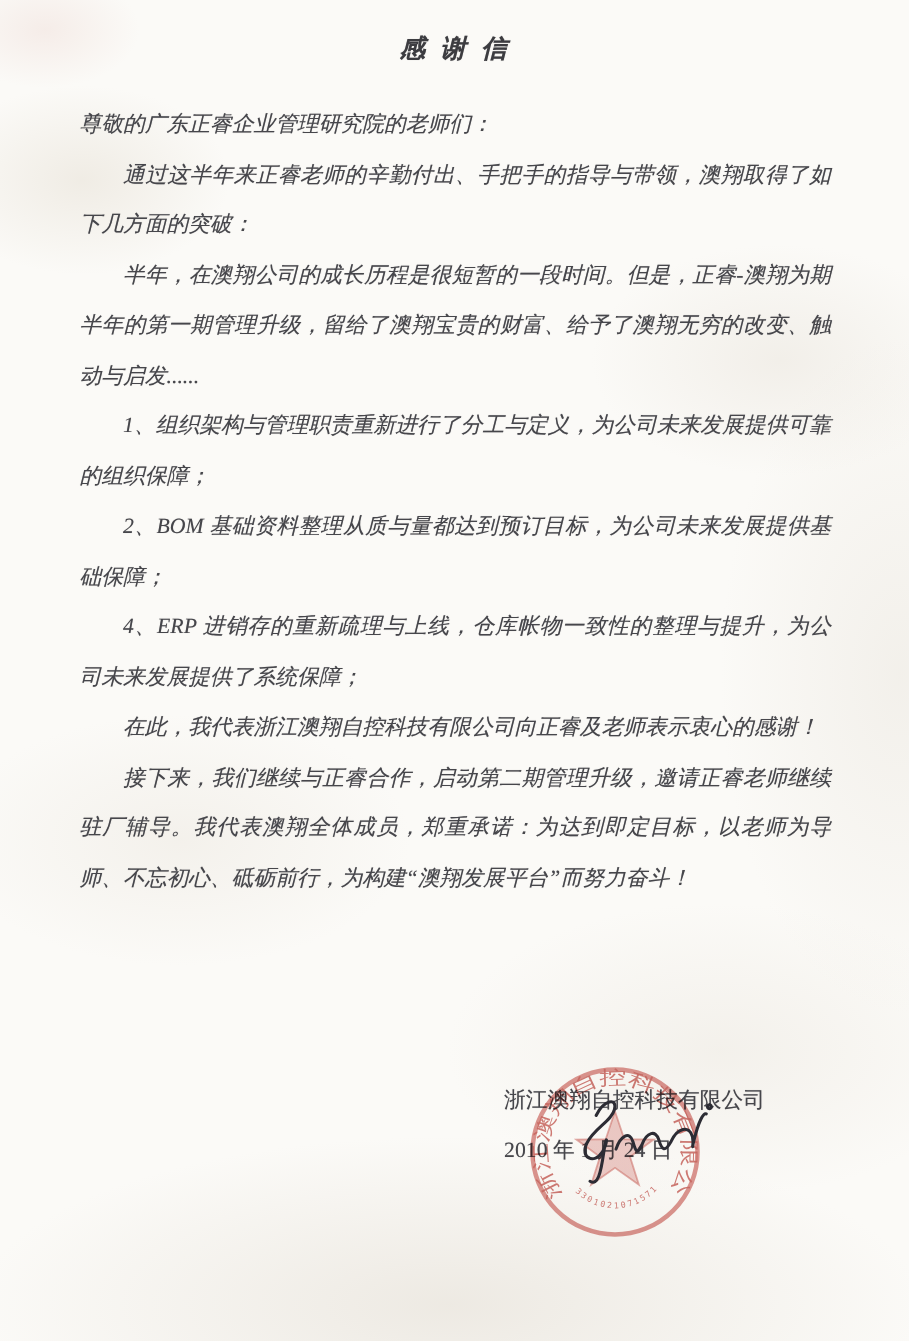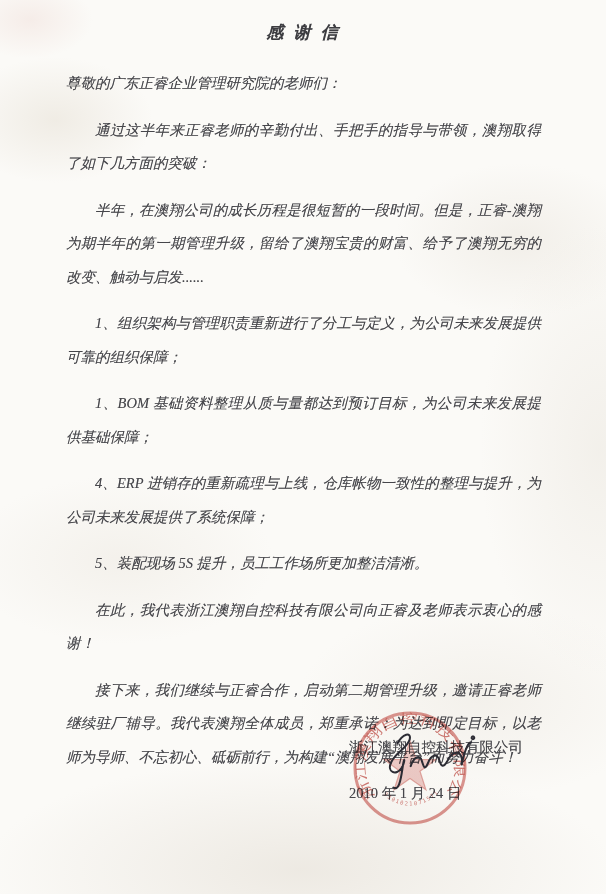--- a/index.html
+++ b/index.html
@@ -34,21 +34,21 @@
   }
   .title {
     margin: 0 0 21px 0;
     text-align: center;
     font-size: 17px;
     font-weight: bold;
     color: #3c3c40;
     letter-spacing: 3px;
     line-height: 26px;
   }
-  p { margin: 13px; }
+  p { margin: 0; }
   .salutation { text-indent: 0; }
   .greeting { text-indent: 2em; }
   .para { text-indent: 2em; text-align: justify; }
   .sig-block {
     position: absolute;
     left: 336px; top: 718px;
     line-height: 33px;
     font-size: 14.5px;
     color: #46464b;
     z-index: 2;
@@ -73,23 +73,22 @@
 <body>
 
 <div class="page">
 
   <div class="content">
     <h1 class="title">感 谢 信</h1>
     <p class="salutation">尊敬的广东正睿企业管理研究院的老师们：</p>
     <p class="para">通过这半年来正睿老师的辛勤付出、手把手的指导与带领，澳翔取得了如下几方面的突破：</p>
     <p class="para">半年，在澳翔公司的成长历程是很短暂的一段时间。但是，正睿-澳翔为期半年的第一期管理升级，留给了澳翔宝贵的财富、给予了澳翔无穷的改变、触动与启发......</p>
     <p class="para">1、组织架构与管理职责重新进行了分工与定义，为公司未来发展提供可靠的组织保障；</p>
-    <p class="para">1、BOM 基础资料整理从质与量都达到预订目标，为公司未来发展提供基础保障；</p>
+    <p class="para">2、BOM 基础资料整理从质与量都达到预订目标，为公司未来发展提供基础保障；</p>
     <p class="para">4、ERP 进销存的重新疏理与上线，仓库帐物一致性的整理与提升，为公司未来发展提供了系统保障；</p>
-    <p class="para">5、装配现场 5S 提升，员工工作场所更加整洁清淅。</p>
     <p class="para">在此，我代表浙江澳翔自控科技有限公司向正睿及老师表示衷心的感谢！</p>
     <p class="para">接下来，我们继续与正睿合作，启动第二期管理升级，邀请正睿老师继续驻厂辅导。我代表澳翔全体成员，郑重承诺：为达到即定目标，以老师为导师、不忘初心、砥砺前行，为构建“澳翔发展平台”而努力奋斗！</p>
   </div>
 
   <div class="seal">
     <svg viewBox="0 0 120 120" width="120" height="120">
       <defs>
         <path id="sealTopArc" d="M25,88 A45,45 0 1 1 95,88" fill="none"></path>
         <path id="sealBottomArc" d="M32,85 A37.5,37.5 0 0 0 88,85" fill="none"></path>
       </defs>

